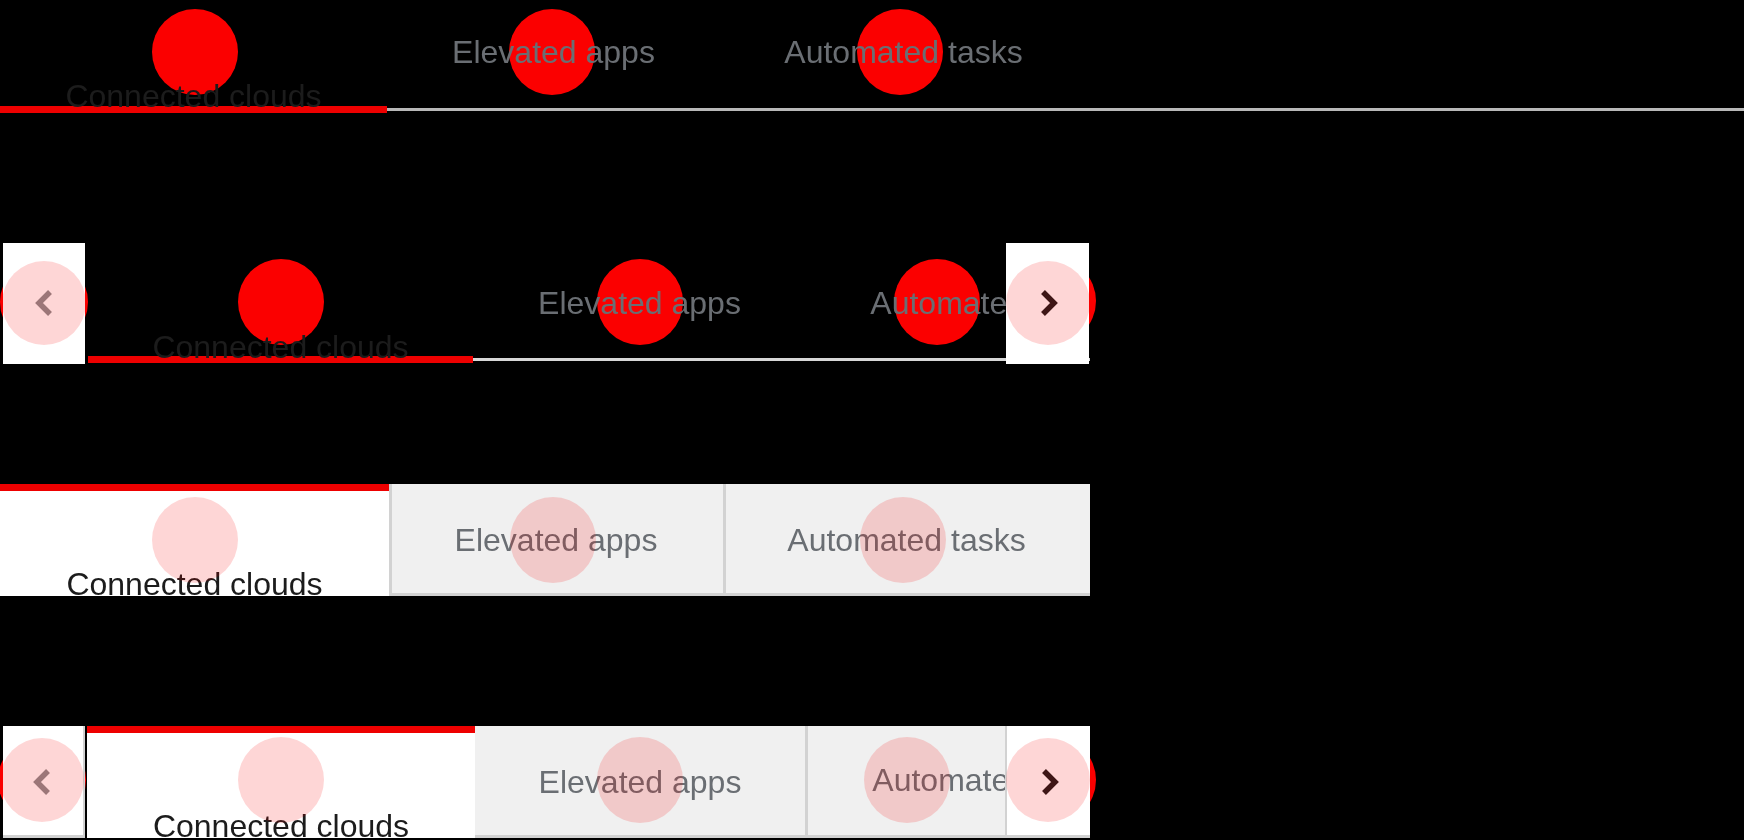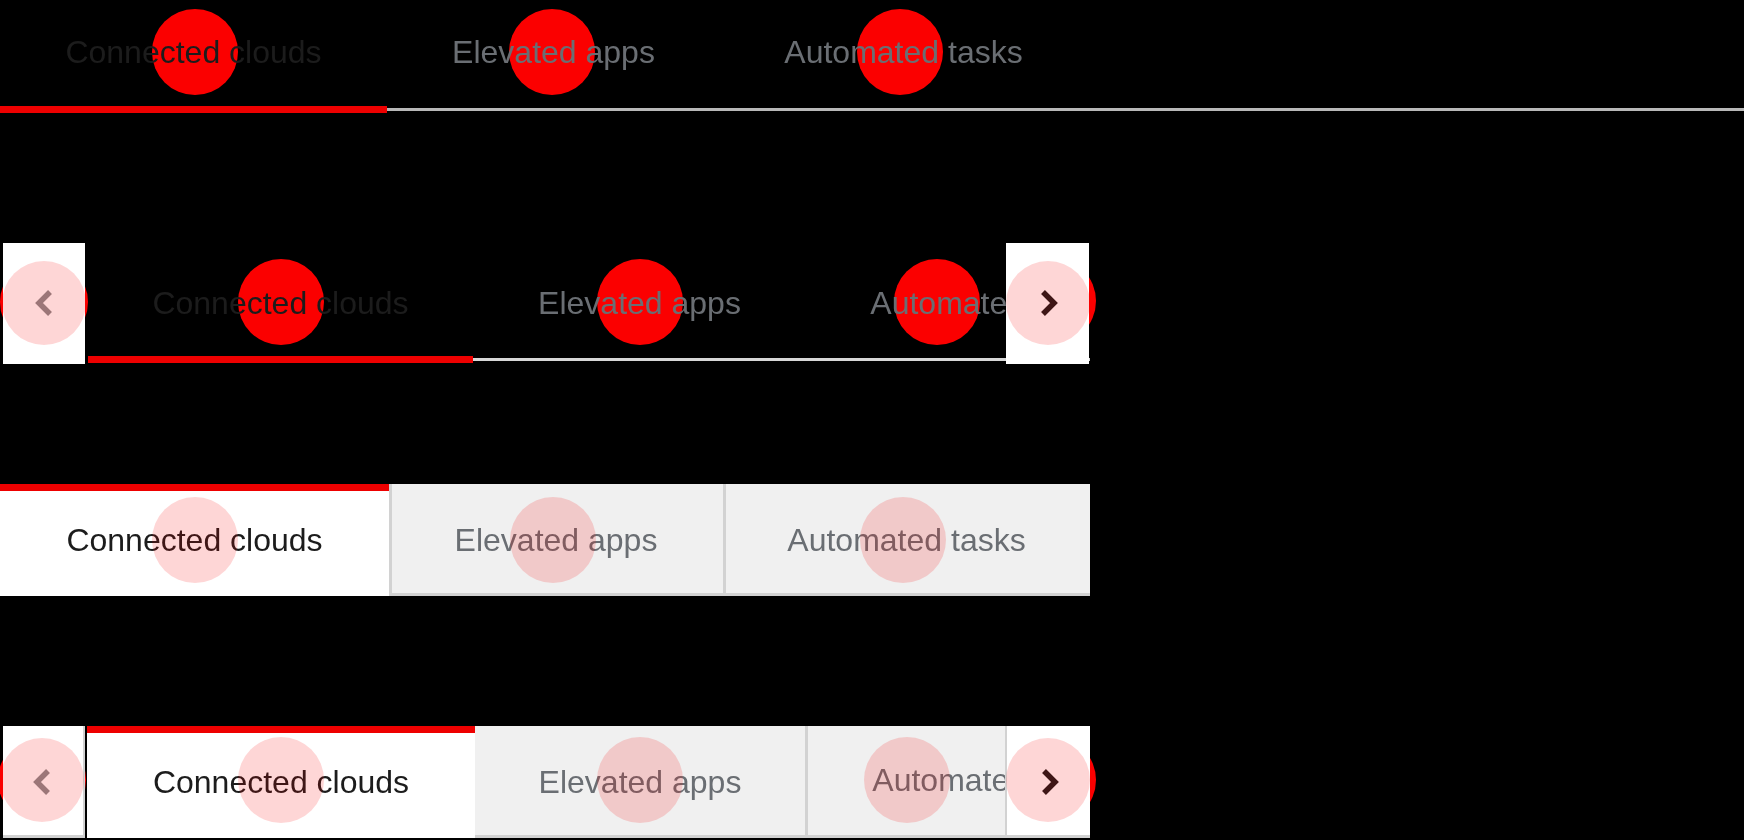--- a/index.html
+++ b/index.html
@@ -6,21 +6,21 @@
   body{
     width:1744px;height:840px;position:relative;overflow:hidden;
     background:#000000;
     font-family:"Liberation Sans", sans-serif;
   }
   .row{position:absolute;left:0;width:1744px;}
   .tab-label{
     position:absolute;top:0;text-align:center;white-space:nowrap;
     font-size:32px;color:#6a6e73;z-index:2;
   }
-  .tab-label.active{color:#1c1c1c;}
+  .tab-label.active{color:#1c1c1c;margin-top:44px;}
   
   .dot{position:absolute;width:86px;height:86px;border-radius:50%;
        background:#fb0000;z-index:1;}
   .dot.big{width:88px;height:88px;}
   .pink{position:absolute;width:86px;height:86px;border-radius:50%;
         background:rgba(250,0,0,0.16);z-index:6;}
   .pink.btnp{width:84px;height:84px;}
   
   .bar-red{position:absolute;height:7px;background:#ee0000;z-index:1;}
   .bar-gray{position:absolute;height:3px;background:#b8b8b8;z-index:0;}

